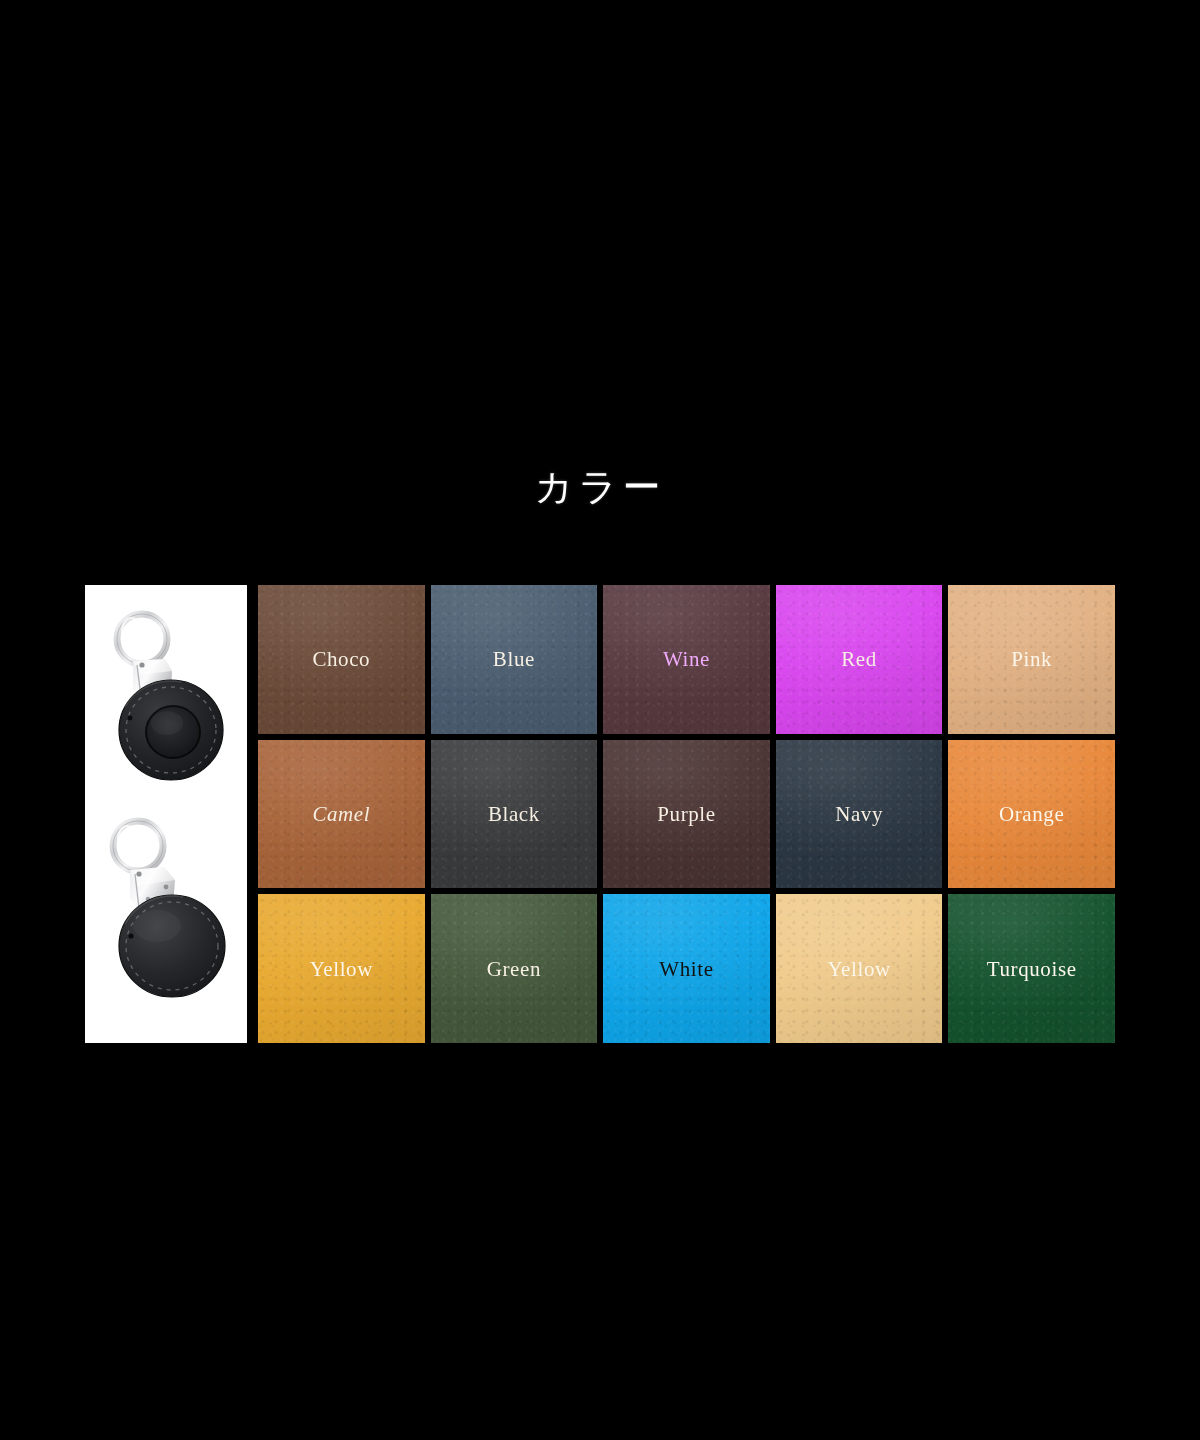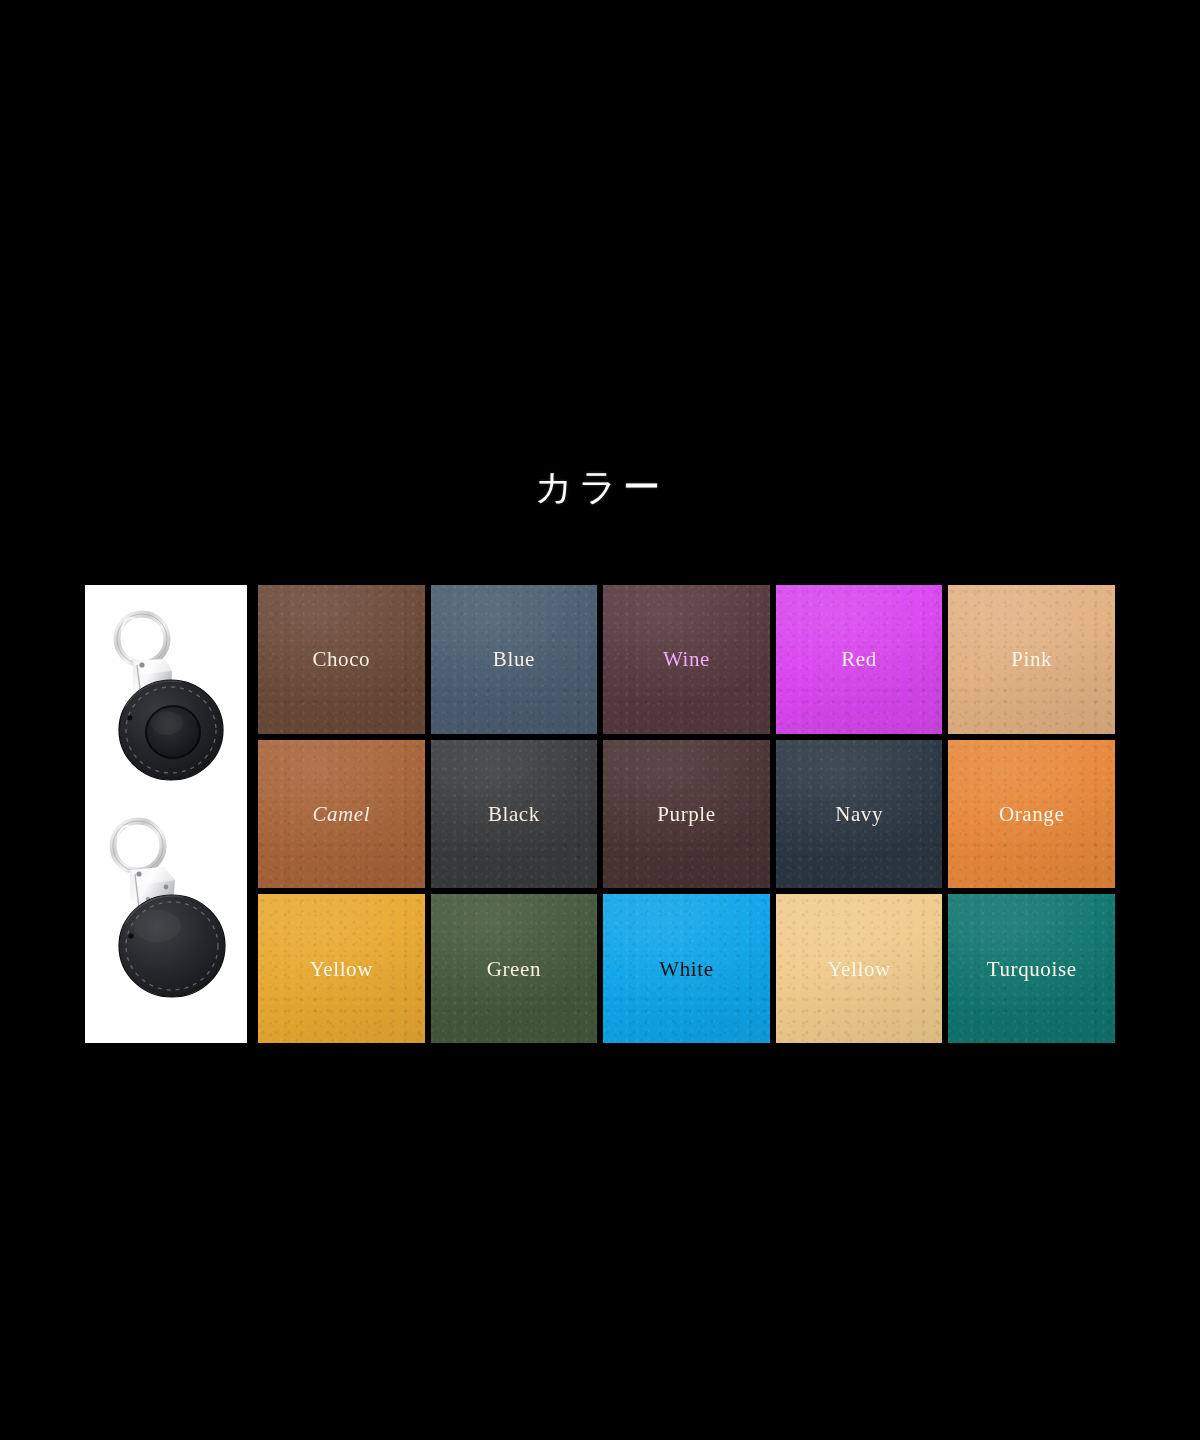--- a/index.html
+++ b/index.html
@@ -318,21 +318,21 @@
         <span class="sheen"></span>
         <span class="swatch-label dark" style="color: rgb(17, 17, 17);">White</span>
       </div>
 
       <div class="swatch" style="background-color: rgb(240, 203, 140);">
         <span class="grain"></span>
         <span class="sheen"></span>
         <span class="swatch-label" style="color: rgb(253, 246, 234);">Yellow</span>
       </div>
 
-      <div class="swatch" style="background-color: #0f766e;">
+      <div class="swatch" style="background-color: #14532d;">
         <span class="grain"></span>
         <span class="sheen"></span>
         <span class="swatch-label" style="color: rgb(253, 246, 234);">Turquoise</span>
       </div>
 
     </div>
   </div>
 </div>
 
 </body></html>

